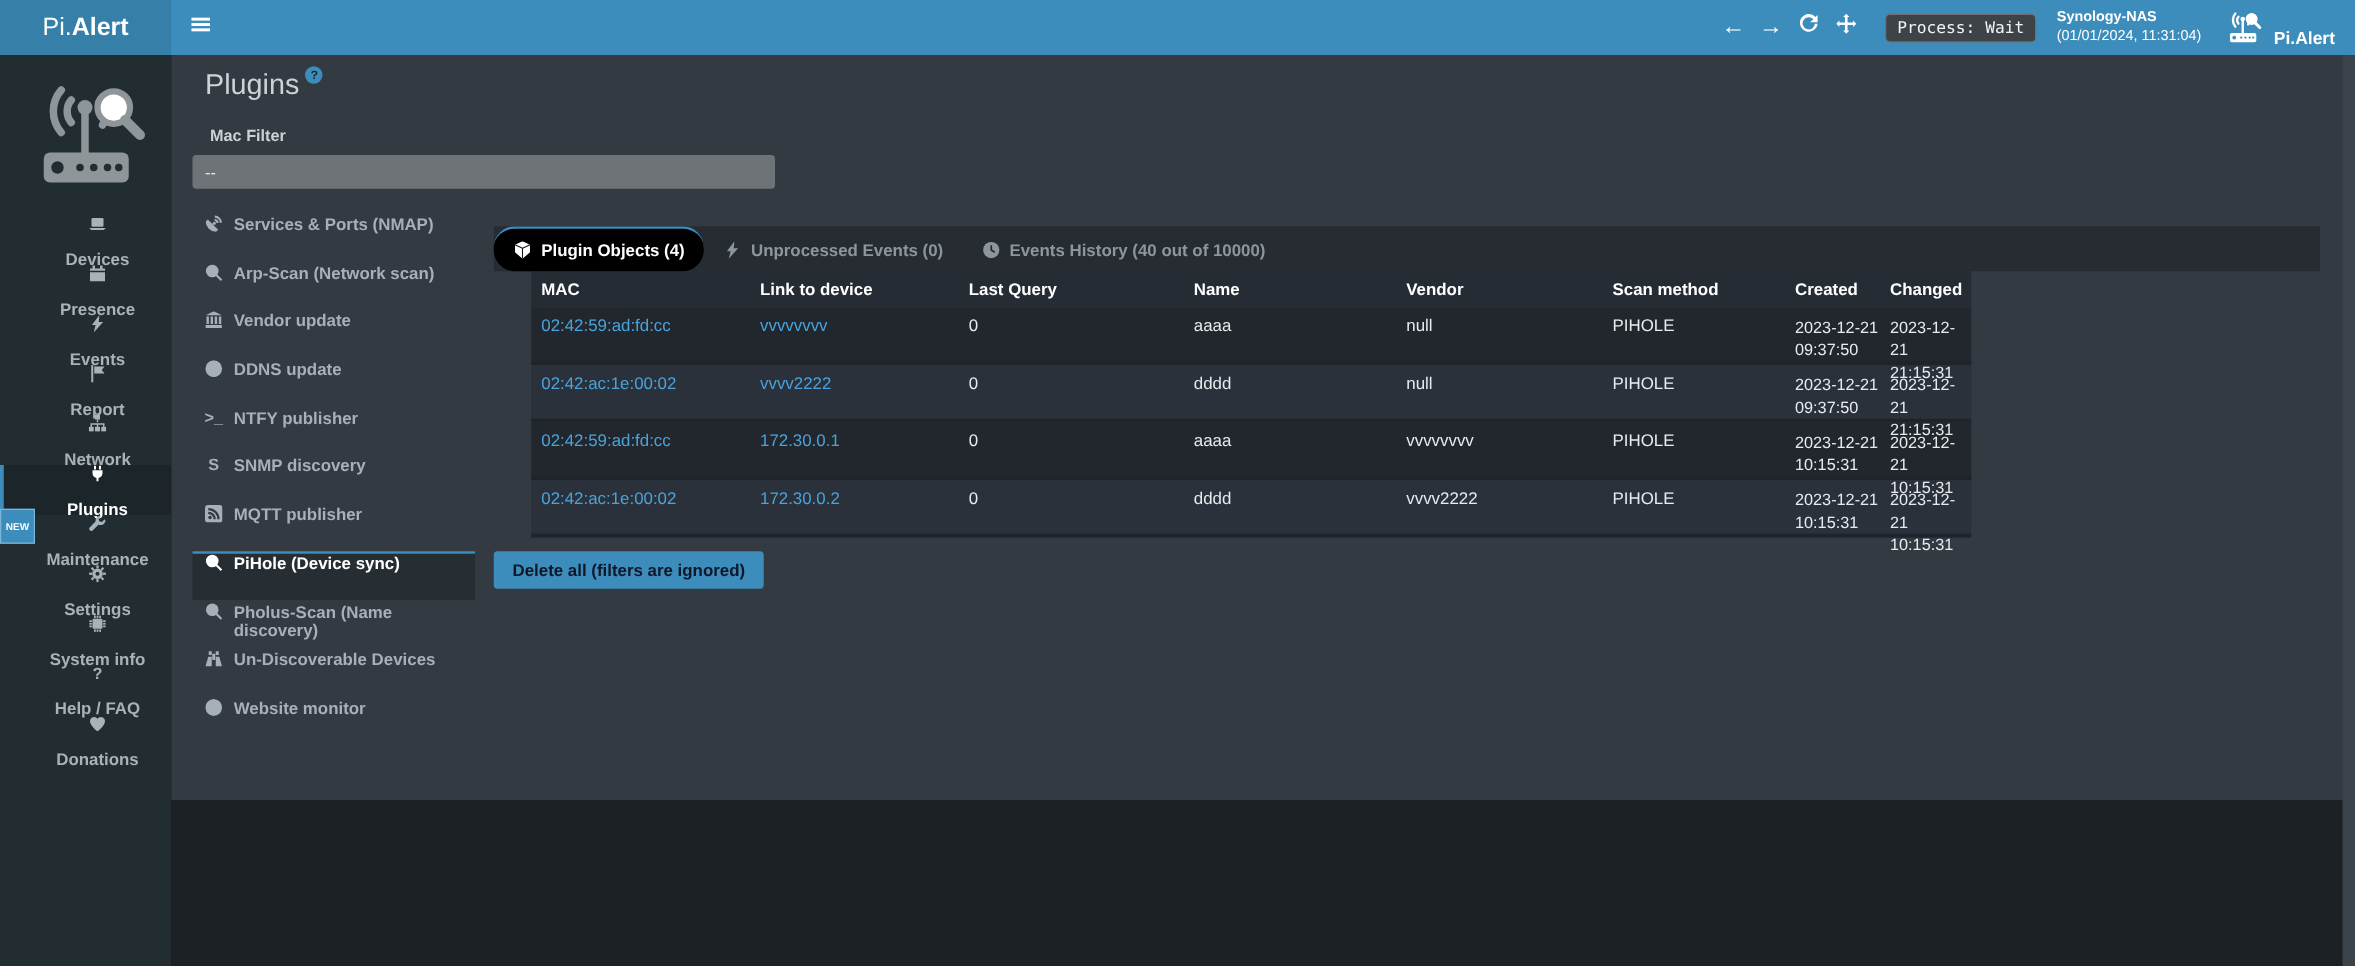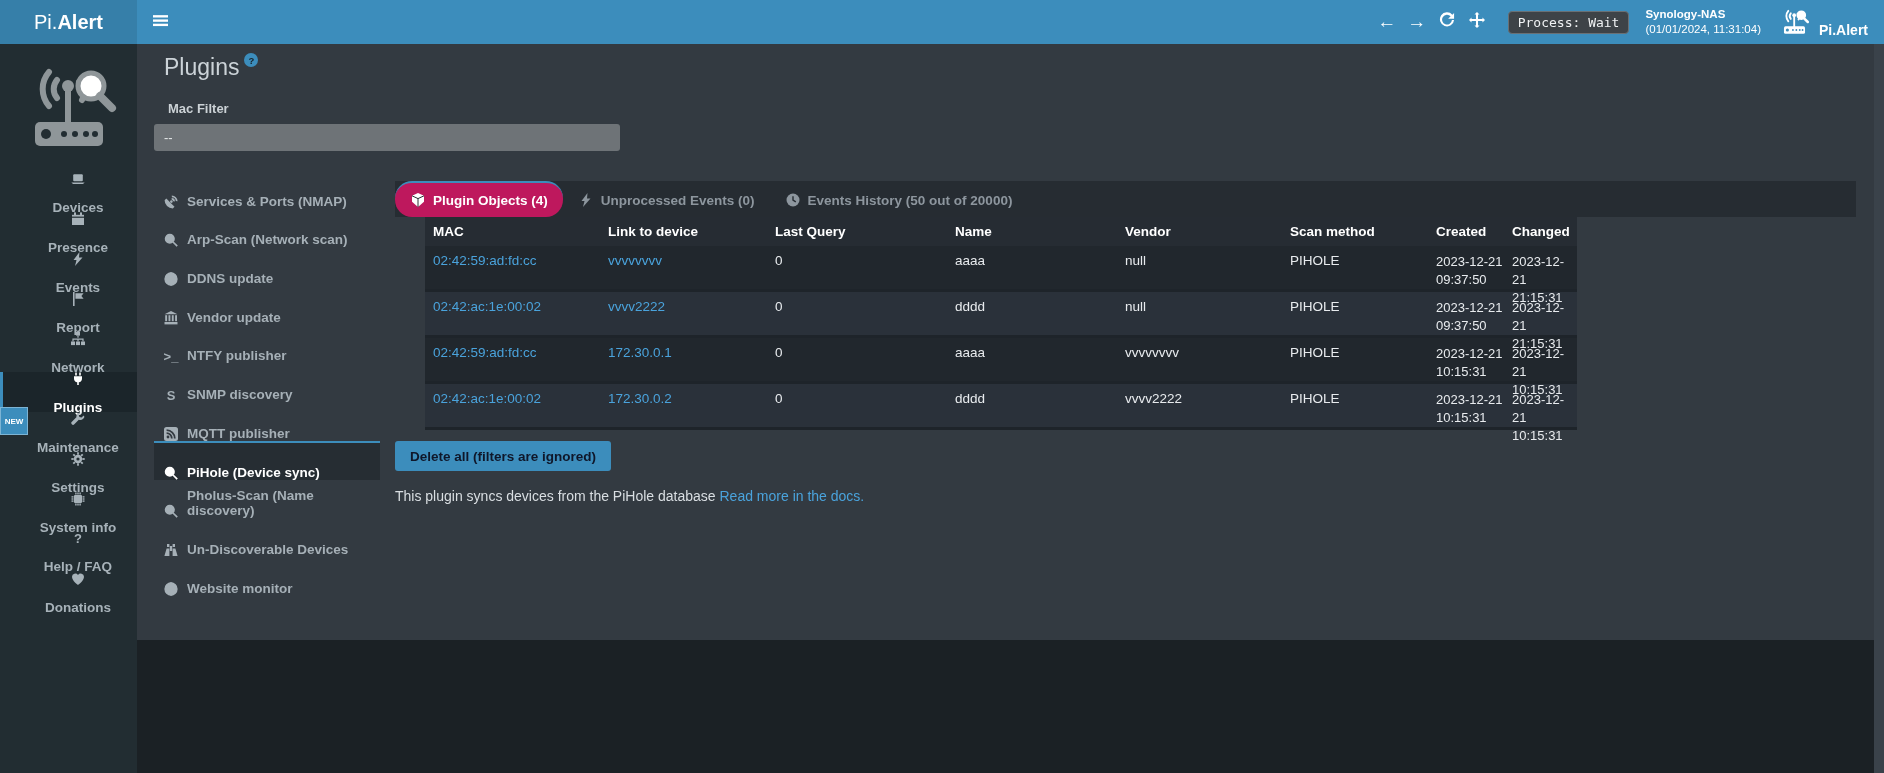--- a/index.html
+++ b/index.html
@@ -50,33 +50,33 @@
   .page-title{font-size:23px;color:#ccd3d8;font-weight:400;line-height:25px;}
   .help-badge{width:14px;height:14px;border-radius:50%;background:var(--accent);color:#17222a;
               font-size:9.5px;font-weight:700;display:flex;align-items:center;justify-content:center;
               margin:-2px 0 0 -5px;cursor:pointer;}
   .filter-label{margin:21px 0 0 31px;font-size:13px;font-weight:700;color:#ccd2d6;}
   .filter-input{display:block;margin:8px 0 0 17px;width:466px;height:27px;background:#6e7377;border:none;
                 border-radius:3px;color:#e6e9ea;font-size:13px;padding:0 10px;box-sizing:border-box;
                 font-family:"Liberation Sans",sans-serif;}
 
   .plugin-list{position:absolute;left:17px;top:126px;width:226px;}
-  .pitem{height:38.7px;display:flex;align-items:flex-end;gap:8px;padding-left:9px;color:#a6b0b7;
+  .pitem{height:38.7px;display:flex;align-items:flex-start;gap:8px;padding-left:9px;color:#a6b0b7;
          font-size:13.5px;font-weight:700;cursor:pointer;box-sizing:border-box;border-top:2px solid transparent;}
   .picon{width:16px;display:flex;justify-content:center;flex-shrink:0;}
   .picon svg{width:14px;height:14px;fill:currentColor;}
   .pitem.active{background:#262d33;border-top-color:var(--accent);color:#fff;}
 
   
   .panel{position:absolute;left:258px;top:137px;width:1461px;}
   .tabbar{height:36px;background:#262c32;display:flex;}
   .tab{display:flex;align-items:center;gap:7px;padding:0 15px;font-size:13.5px;font-weight:700;
        color:#8d969e;cursor:pointer;border-top:2px solid transparent;box-sizing:border-box;}
   .tab svg{width:14px;height:14px;fill:currentColor;}
-  .tab.active{background:#be185d;border-top-color:var(--accent);color:#fff;border-radius:17px;}
+  .tab.active{background:#000000;border-top-color:var(--accent);color:#fff;border-radius:17px;}
 
   .table{width:1152px;margin-left:30px;}
   .thead{display:flex;background:#262c33;height:29px;align-items:center;}
   .thead .cell{color:#fff;font-weight:700;font-size:13.5px;}
   .cell{padding-left:8px;box-sizing:border-box;flex-shrink:0;}
   .c1{width:175px}.c2{width:167px}.c3{width:180px}.c4{width:170px}
   .c5{width:165px}.c6{width:150px}.c7{width:76px}.c8{width:69px}
   .c7,.c8{padding-left:4px;}
   .trow{display:flex;align-items:flex-start;padding-top:7px;height:36px;border-bottom:3px solid #1e242a;}
   .tbody .trow:nth-child(odd){background:#21272d;}
@@ -326,40 +326,40 @@
           <span class="picon">
             <svg viewBox="0 0 14 14" fill="none" stroke="currentColor" stroke-width="1.7">
               <circle cx="5.8" cy="5.8" r="4.2"></circle>
               <path d="M9 9l4.2 4.2"></path>
             </svg>
           </span>
           <span>Arp-Scan (Network scan)</span>
         </div>
         <div class="pitem">
           <span class="picon">
-            <svg viewBox="0 0 14 14" fill="none" stroke="currentColor" stroke-width="1.3">
-              <circle cx="7" cy="7" r="6"></circle>
-              <ellipse cx="7" cy="7" rx="2.7" ry="6"></ellipse>
-              <path d="M1 7h12M1.9 3.6h10.2M1.9 10.4h10.2"></path>
-            </svg>
-          </span>
-          <span>DDNS update</span>
-        </div>
-        <div class="pitem">
-          <span class="picon">
             <svg viewBox="0 0 14 14">
               <path d="M7 0L.5 3.2h13z"></path>
               <rect x="1.2" y="4.2" width="1.9" height="6"></rect>
               <rect x="4.5" y="4.2" width="1.9" height="6"></rect>
               <rect x="7.8" y="4.2" width="1.9" height="6"></rect>
               <rect x="11.1" y="4.2" width="1.9" height="6"></rect>
               <rect x=".5" y="11" width="13" height="2.4"></rect>
             </svg>
           </span>
           <span>Vendor update</span>
+        </div>
+        <div class="pitem">
+          <span class="picon">
+            <svg viewBox="0 0 14 14" fill="none" stroke="currentColor" stroke-width="1.3">
+              <circle cx="7" cy="7" r="6"></circle>
+              <ellipse cx="7" cy="7" rx="2.7" ry="6"></ellipse>
+              <path d="M1 7h12M1.9 3.6h10.2M1.9 10.4h10.2"></path>
+            </svg>
+          </span>
+          <span>DDNS update</span>
         </div>
         <div class="pitem">
           <span class="picon txticon">&gt;_</span>
           <span>NTFY publisher</span>
         </div>
         <div class="pitem">
           <span class="picon txticon">S</span>
           <span>SNMP discovery</span>
         </div>
         <div class="pitem">
@@ -434,21 +434,21 @@
             </span>
             <span>Unprocessed Events (0)</span>
           </div>
           <div class="tab">
             <span class="picon">
               <svg viewBox="0 0 14 14">
                 <circle cx="7" cy="7" r="6.5"></circle>
                 <path d="M7 3.2V7l2.8 1.8" stroke="#262c32" stroke-width="1.4" fill="none"></path>
               </svg>
             </span>
-            <span>Events History (50 out of 20000)</span>
+            <span>Events History (40 out of 10000)</span>
           </div>
         </div>
 
       <div class="table">
         <div class="thead" id="thead">
             <div class="cell c1">MAC</div>
             <div class="cell c2">Link to device</div>
             <div class="cell c3">Last Query</div>
             <div class="cell c4">Name</div>
             <div class="cell c5">Vendor</div>
@@ -495,22 +495,18 @@
               <div class="cell c5">vvvv2222</div>
               <div class="cell c6">PIHOLE</div>
               <div class="cell c7">2023-12-21 10:15:31</div>
               <div class="cell c8">2023-12-21 10:15:31</div>
             </div>
           </div>
       </div>
 
       <button class="delete-btn">Delete all (filters are ignored)</button>
 
-      <div class="note">
-        <span>This plugin syncs devices from the PiHole database</span>
-        <a>Read more in the docs.</a>
-      </div>
     </div>
 
   </div>
 </div>
 
 <div class="scrollbar"></div>
 
 </body></html>

